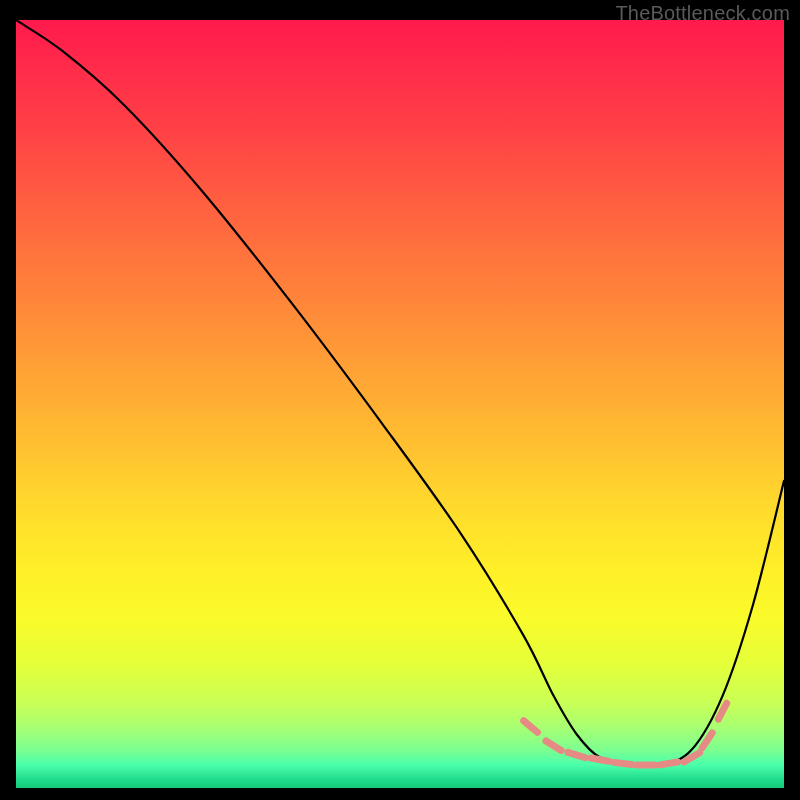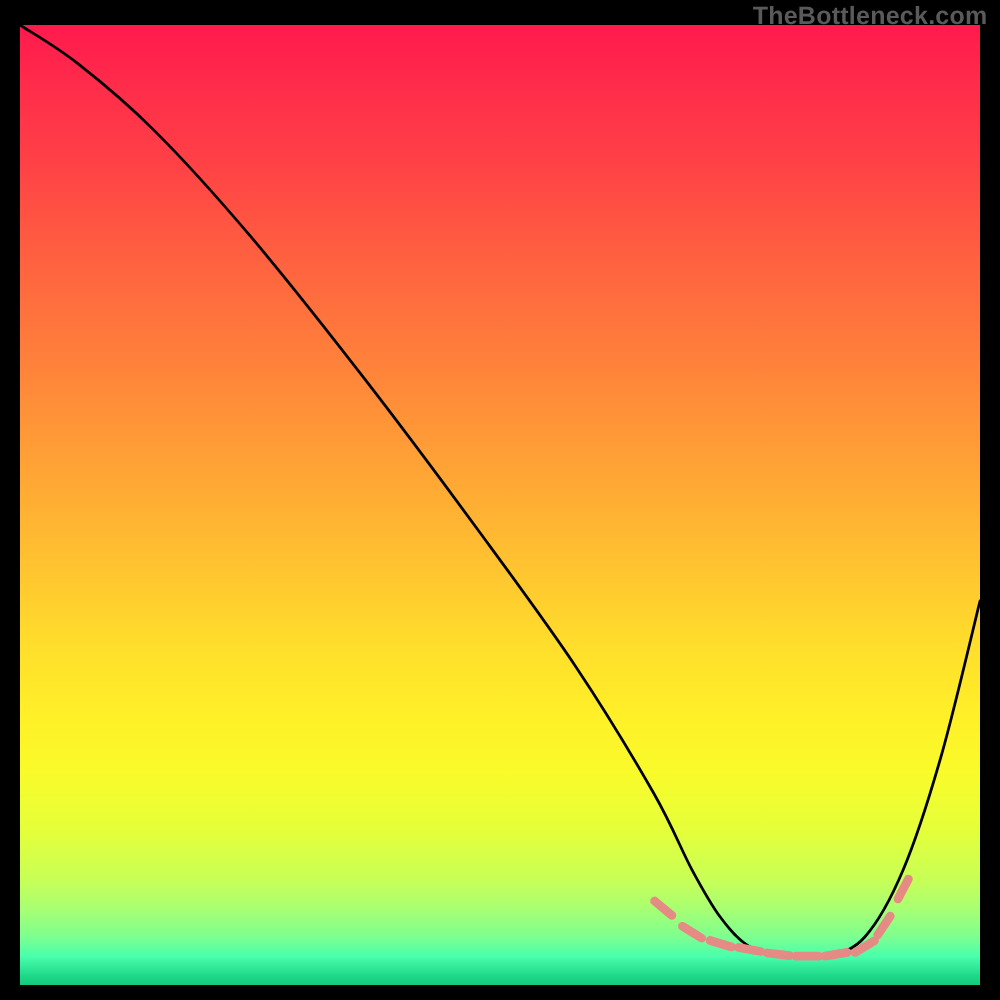--- a/index.html
+++ b/index.html
@@ -60,21 +60,21 @@
     width: 768px;
     height: 768px;
   }
   .watermark {
     position: absolute;
     top: 2px;
     right: 10px;
     color: #5a5a5a;
     font-size: 20px;
     letter-spacing: 0.2px;
-    font-weight: 700;
+    font-weight: 400;
   }
 </style>
 </head>
 <body>
 
 <div class="frame">
   <div class="watermark">TheBottleneck.com</div>
 
   <div class="plot">
     <div class="gradient"></div>

